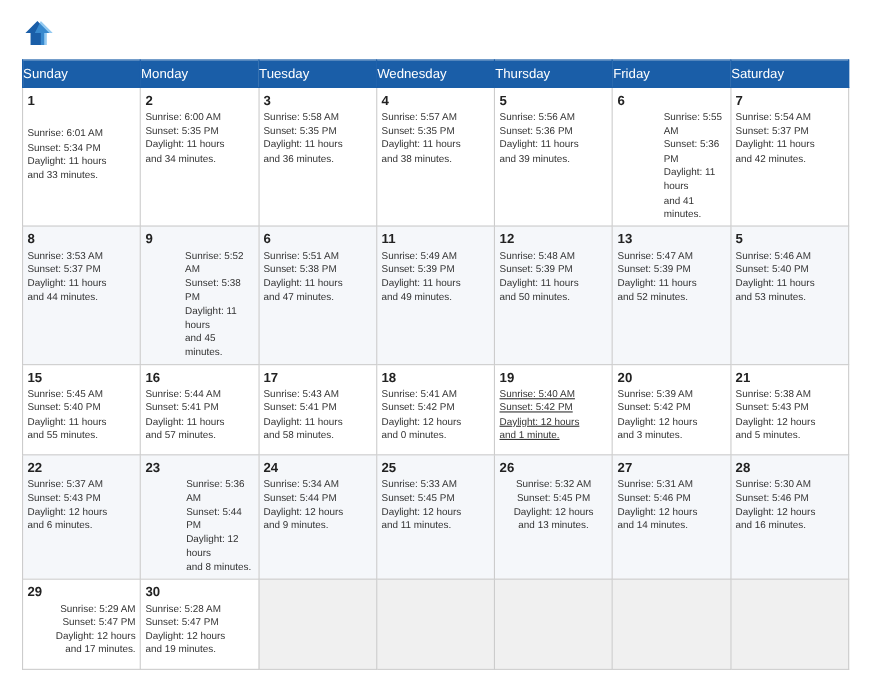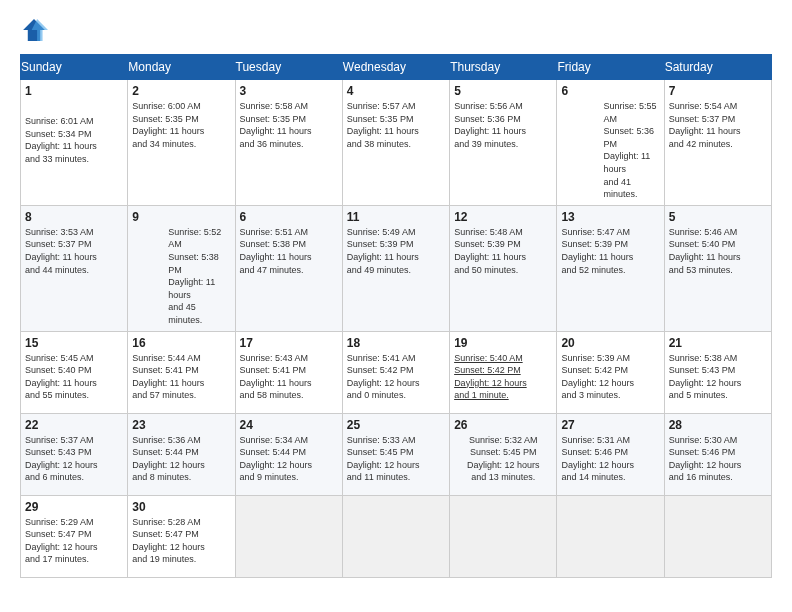--- a/index.html
+++ b/index.html
@@ -286,21 +286,21 @@
         <tr>
           <td>
             <span class="day-num">22</span>
             <div class="cell-info" style="white-space: pre-line;">Sunrise: 5:37 AM
 Sunset: 5:43 PM
 Daylight: 12 hours
 and 6 minutes.</div>
           </td>
           <td>
             <span class="day-num">23</span>
-            <div class="cell-info" style="white-space: pre-line;">Sunrise: 5:36 AM
+            <div class="cell-info" style="white-space: pre-line; margin-left: 37px;">Sunrise: 5:36 AM
 Sunset: 5:44 PM
 Daylight: 12 hours
 and 8 minutes.</div>
           </td>
           <td>
             <span class="day-num">24</span>
             <div class="cell-info" style="white-space: pre-line;">Sunrise: 5:34 AM
 Sunset: 5:44 PM
 Daylight: 12 hours
 and 9 minutes.</div>
@@ -330,21 +330,21 @@
             <span class="day-num">28</span>
             <div class="cell-info" style="white-space: pre-line;">Sunrise: 5:30 AM
 Sunset: 5:46 PM
 Daylight: 12 hours
 and 16 minutes.</div>
           </td>
         </tr>
         <tr>
           <td>
             <span class="day-num">29</span>
-            <div class="cell-info" style="white-space: pre-line;">Sunrise: 5:29 AM
+            <div class="cell-info" style="white-space: pre-line; text-align: right;">Sunrise: 5:29 AM
 Sunset: 5:47 PM
 Daylight: 12 hours
 and 17 minutes.</div>
           </td>
           <td>
             <span class="day-num">30</span>
             <div class="cell-info" style="white-space: pre-line;">Sunrise: 5:28 AM
 Sunset: 5:47 PM
 Daylight: 12 hours
 and 19 minutes.</div>

